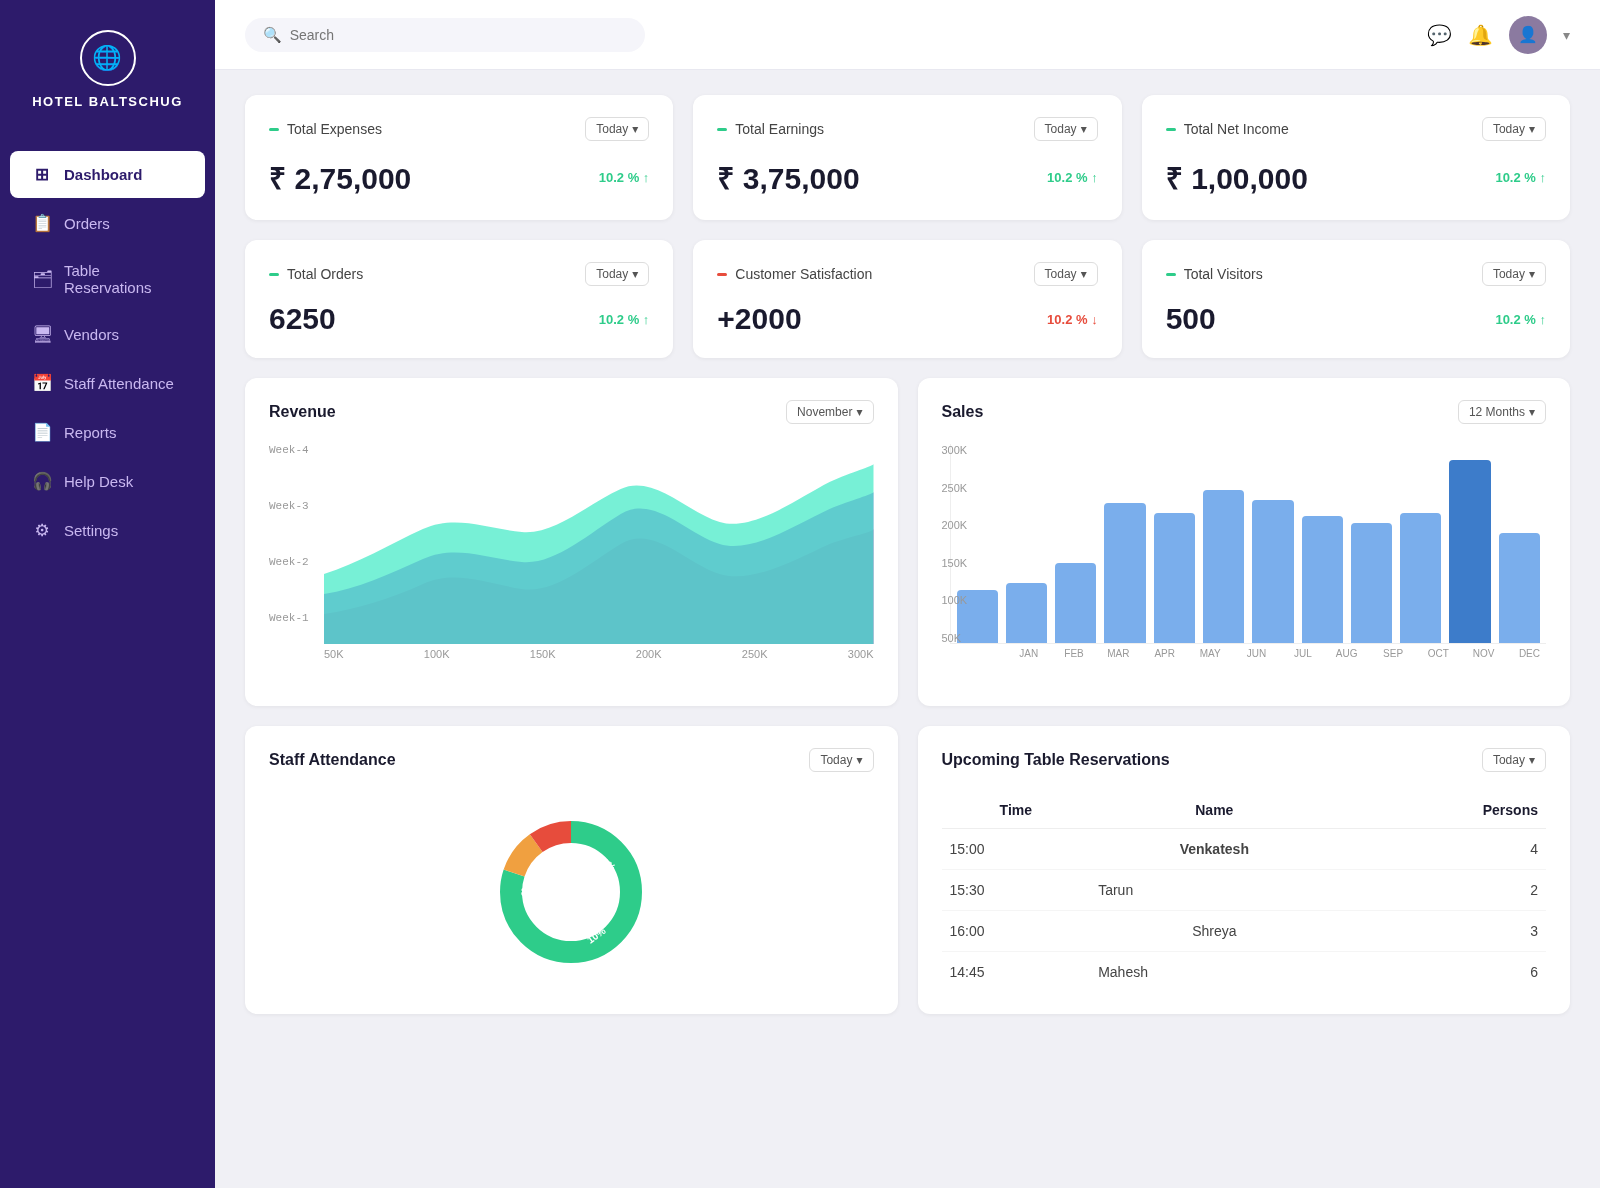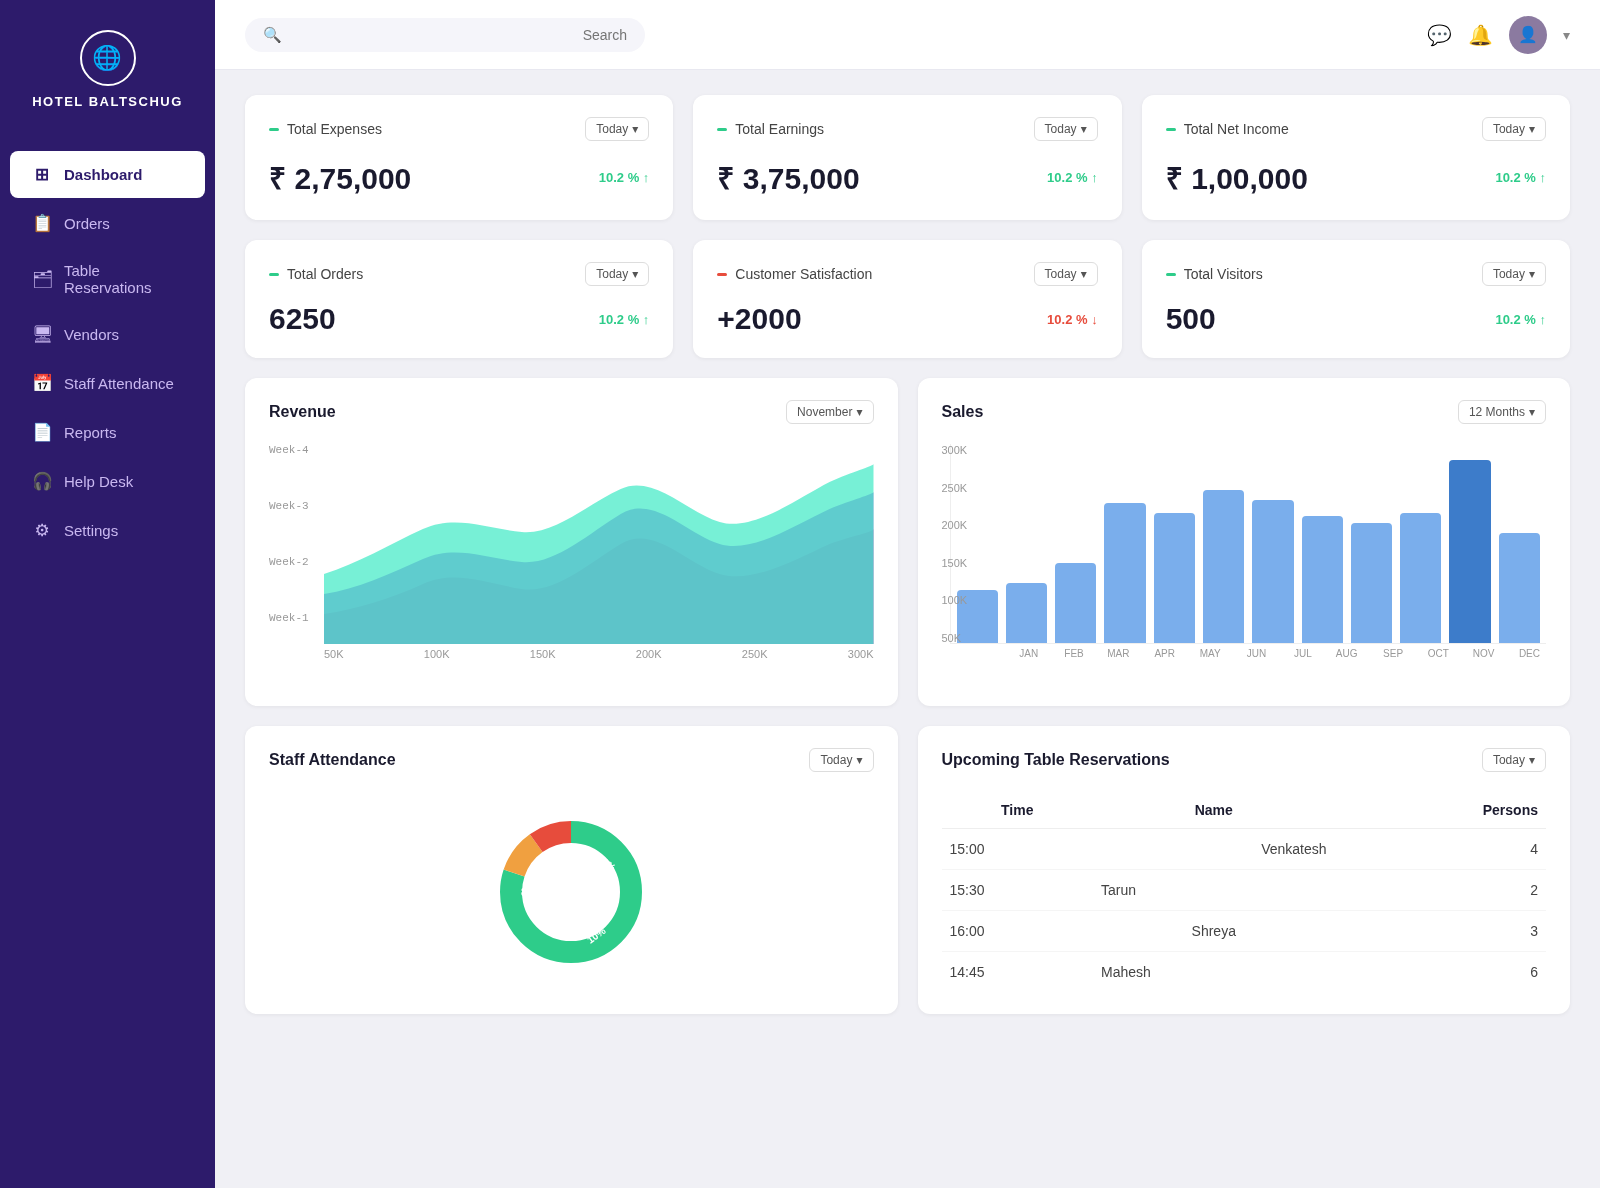--- a/index.html
+++ b/index.html
@@ -16,21 +16,21 @@
     .nav-item { display: flex; align-items: center; gap: 12px; padding: 13px 22px; color: #c9b8f0; font-size: 15px; cursor: pointer; border-radius: 8px; margin: 2px 10px; width: calc(100% - 20px); transition: background 0.15s; }
     .nav-item.active { background: #fff; color: #2d1b6b; font-weight: 600; }
     .nav-icon { font-size: 17px; width: 20px; text-align: center; }
 
     
     .main { flex: 1; display: flex; flex-direction: column; background: #f0f0f5; }
 
     
     .header { background: #fff; height: 70px; display: flex; align-items: center; padding: 0 30px; gap: 16px; border-bottom: 1px solid #e8e8f0; }
     .search-wrap { display: flex; align-items: center; gap: 8px; background: #f5f5fa; border-radius: 20px; padding: 8px 18px; flex: 1; max-width: 400px; }
-    .search-wrap input { border: none; background: transparent; outline: none; font-size: 14px; color: #555; width: 100%; text-align: right; }
+    .search-wrap input { border: none; background: transparent; outline: none; font-size: 14px; color: #555; width: 100%; }
     .header-spacer { flex: 1; }
     .header-actions { display: flex; align-items: center; gap: 16px; }
     .header-icon { font-size: 20px; color: #666; cursor: pointer; }
     .avatar { width: 38px; height: 38px; border-radius: 50%; background: #8b7aa0; overflow: hidden; display: flex; align-items: center; justify-content: center; color: #fff; font-size: 16px; }
 
     
     .content { padding: 25px 30px; flex: 1; overflow-y: auto; }
 
     
     .stats-row { display: grid; grid-template-columns: repeat(3, 1fr); gap: 20px; margin-bottom: 20px; }
@@ -380,21 +380,21 @@
             <thead>
               <tr>
                 <th>Time</th>
                 <th style="text-align:center;">Name</th>
                 <th>Persons</th>
               </tr>
             </thead>
             <tbody id="reservations-tbody">
                 <tr>
     <td>15:00</td>
-    <td style="text-align:right;">Venkatesh</td>
+    <td style="text-align:center;font-weight:bold;">Venkatesh</td>
     <td>4</td>
   </tr>
                 <tr>
     <td>15:30</td>
     <td style="">Tarun</td>
     <td>2</td>
   </tr>
                 <tr>
     <td>16:00</td>
     <td style="text-align:center;">Shreya</td>

